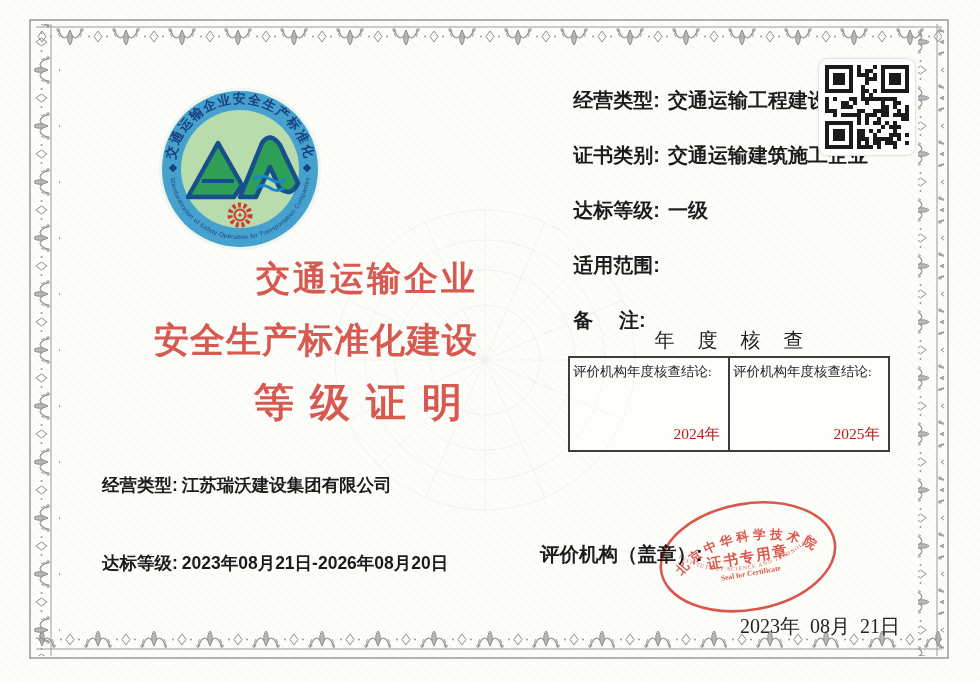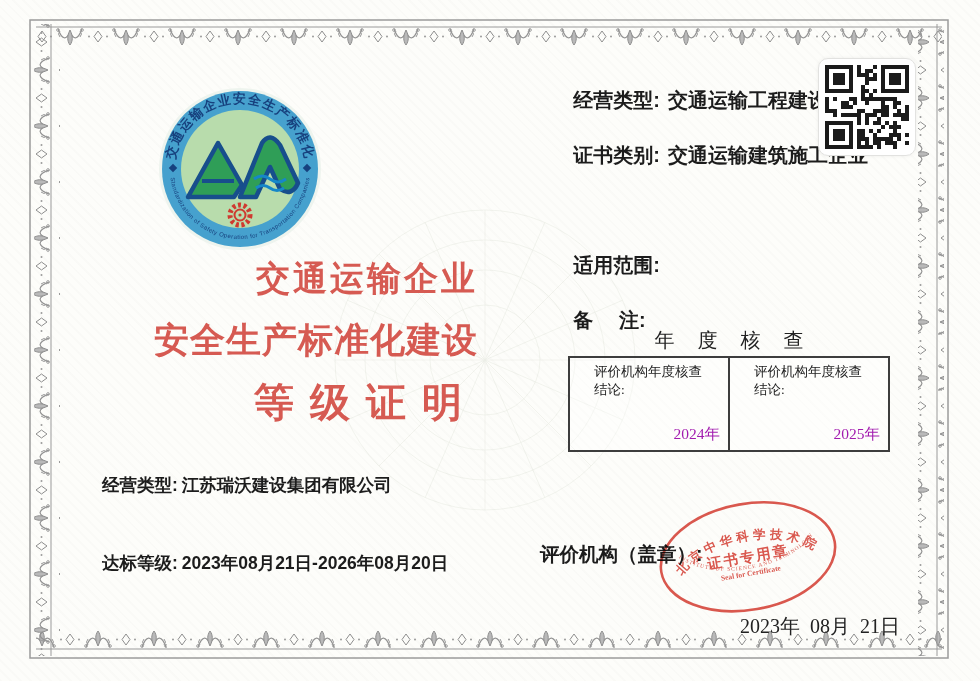--- a/index.html
+++ b/index.html
@@ -27,24 +27,24 @@
   .field-row .lbl{margin-right:8px;}
 
   .left-block{position:absolute;left:63px;top:452px;}
   .left-row{font-size:17.5px;font-weight:bold;margin-bottom:12px;white-space:pre;}
   .left-row .lbl{margin-right:4px;}
 
   .annual-title{position:absolute;left:568px;top:327px;width:322px;text-align:center;
     font-family:"Liberation Serif",serif;font-size:20px;letter-spacing:9px;text-indent:9px;color:#222;}
   .annual-table{position:absolute;left:568px;top:356px;width:322px;height:96px;
     border:2px solid #3d3d3d;display:flex;box-sizing:border-box;background:rgba(255,255,255,0.35);}
-  .annual-cell{flex:1;position:relative;padding:5px 24px;box-sizing:border-box;}
+  .annual-cell{flex:1;position:relative;padding:5px 3px;box-sizing:border-box;}
   .annual-cell + .annual-cell{border-left:2px solid #3d3d3d;}
   .annual-cell .conclusion{font-family:"Liberation Serif",serif;font-size:13.5px;color:#222;}
-  .annual-cell .year{position:absolute;right:8px;bottom:5px;font-family:"Liberation Serif",serif;font-size:15.5px;color:#a21caf;margin-left:20px;}
+  .annual-cell .year{position:absolute;right:8px;bottom:5px;font-family:"Liberation Serif",serif;font-size:15.5px;color:#b91c1c;margin-left:20px;}
 
   .issuer-label{position:absolute;left:540px;top:541px;font-size:19.5px;font-weight:bold;}
   .seal{position:absolute;left:652px;top:496px;width:190px;height:122px;transform:rotate(-10deg);
     mix-blend-mode:multiply;opacity:.92;}
   .issue-date{position:absolute;left:740px;top:596px;font-family:"Liberation Serif",serif;
     font-size:20px;color:#222;white-space:pre;margin-top:17px;}
 
   .qr-card{position:absolute;left:818px;top:58px;width:96px;height:96px;background:#fff;
     border:1px solid #e2e2e0;border-radius:10px;box-shadow:0 0 4px rgba(0,0,0,0.06);}
   .qr-card svg{position:absolute;left:6px;top:6px;}
@@ -138,20 +138,23 @@
       <div class="title-line1">交通运输企业</div>
       <div class="title-line2">安全生产标准化建设</div>
       <div class="title-line3">等级证明</div>
     </div>
 
     <div class="field-row" style="top:64px;">
       <span class="lbl">经营类型:</span><span>交通运输工程建设</span>
     </div>
     <div class="field-row" style="top:119px;">
       <span class="lbl">证书类别:</span><span>交通运输建筑施工企业</span>
+    </div>
+    <div class="field-row" style="top:174px;">
+      <span class="lbl">达标等级:</span><span>一级</span>
     </div>
     <div class="field-row" style="top:284px;">
       <span class="lbl">备　 注:</span><span></span>
     </div>
     <div class="field-row" style="top:229px;">
       <span class="lbl">适用范围:</span><span></span>
     </div>
 
     <div class="annual-title">年 度 核 查</div>
     <div class="annual-table">

